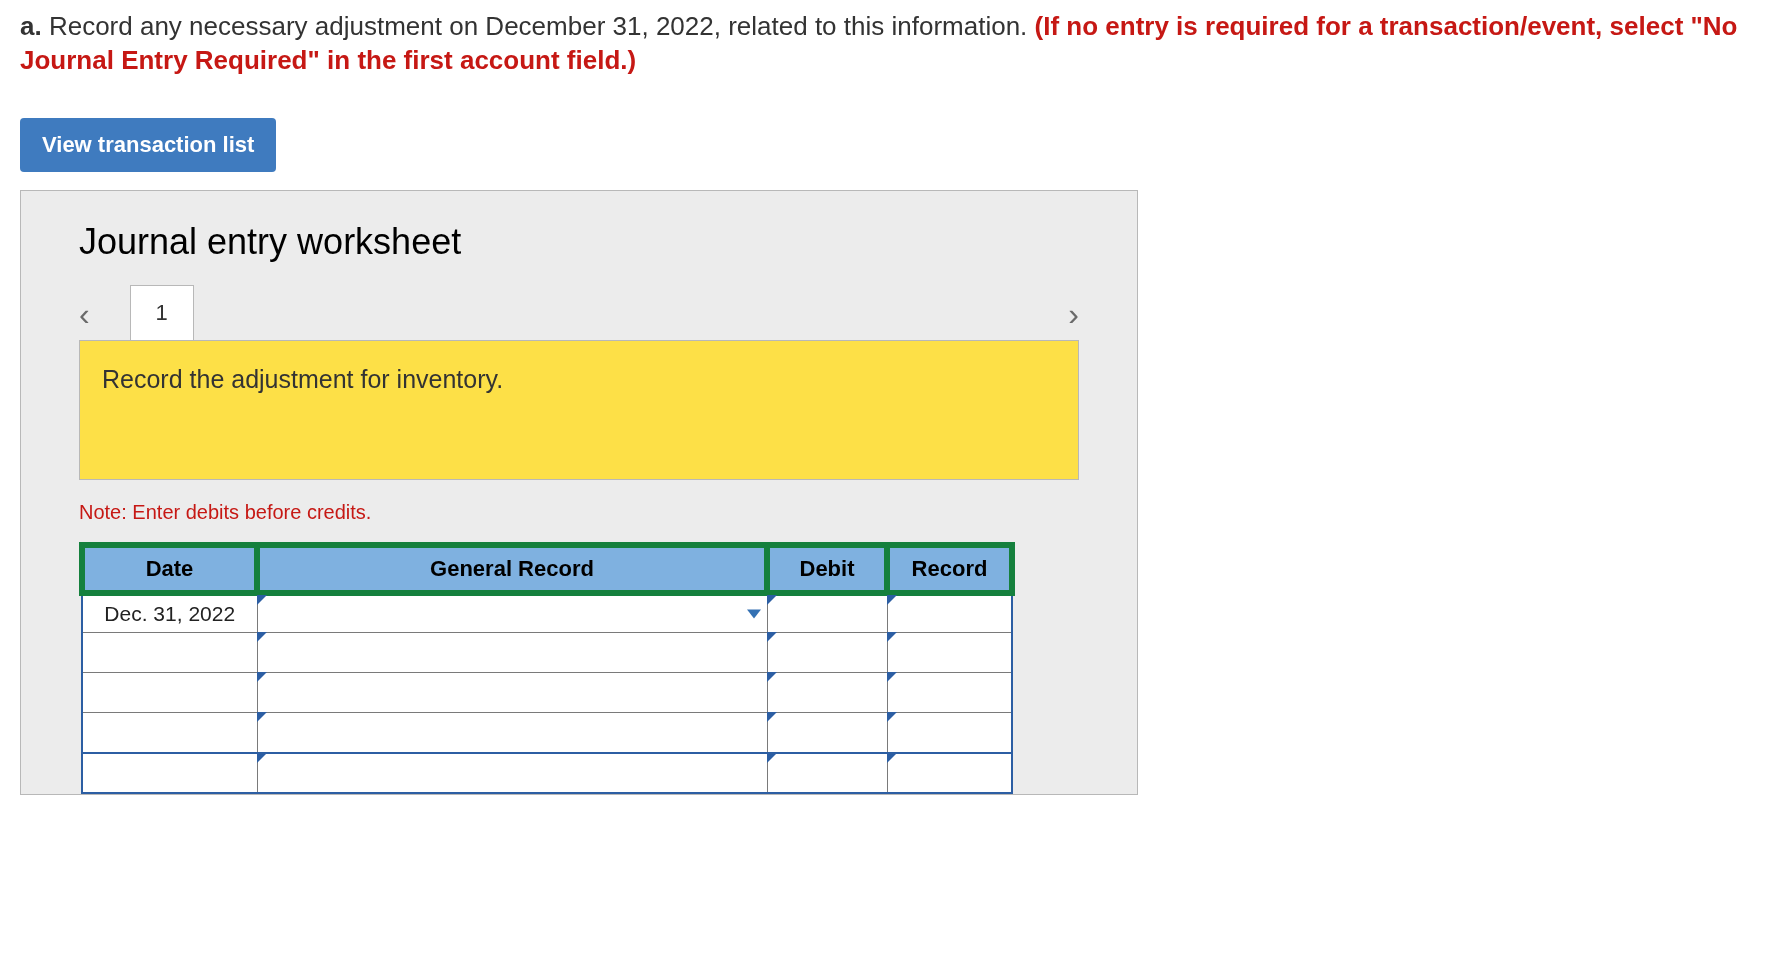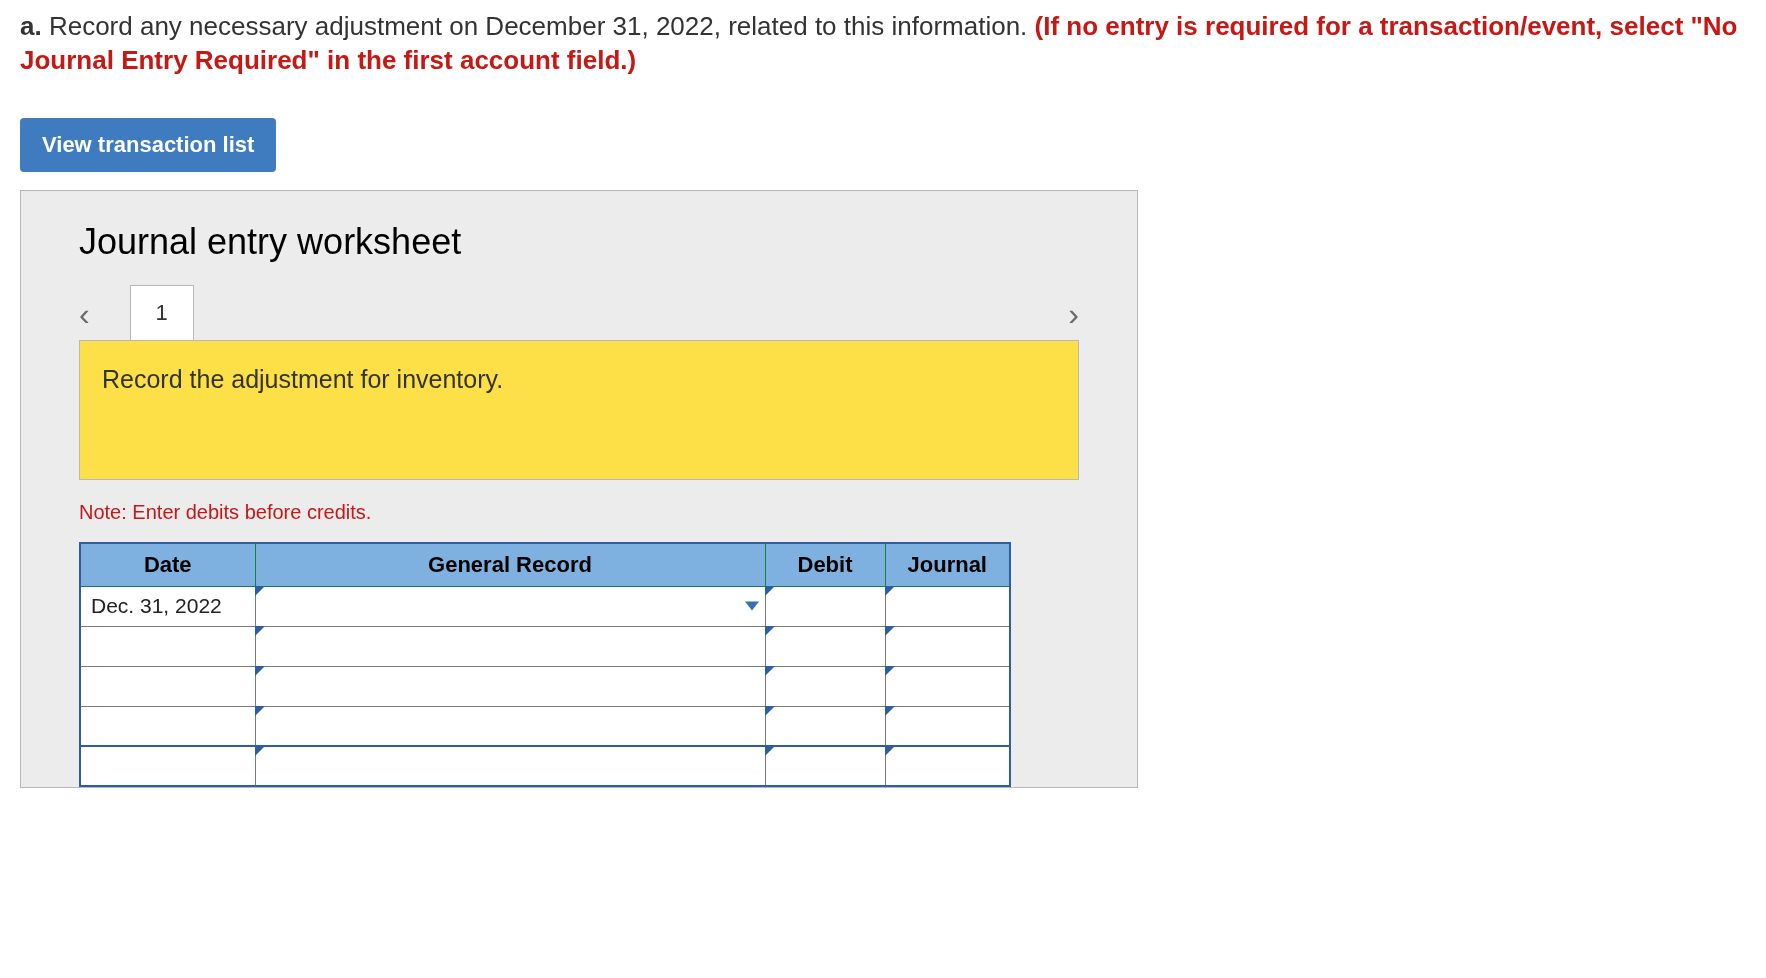--- a/index.html
+++ b/index.html
@@ -88,40 +88,40 @@
     font-size: 20px;
     color: #c61814;
   }
   .je-table {
     margin: 0 48px;
     border-collapse: collapse;
     border: 2px solid #2c5ea3;
   }
   .je-table th {
     background: #7fb1e0;
-    border: 1px solid #15803d;
+    border: 6px solid #15803d;
     font-size: 22px;
     font-weight: 700;
     color: #000;
     padding: 8px 6px;
     text-align: center;
   }
   .je-table td {
     border: 1px solid #7a7a7a;
     background: #fff;
     height: 40px;
     position: relative;
     font-size: 21px;
     padding: 0 10px;
   }
   .je-table .col-date { width: 175px; }
   .je-table .col-gj { width: 510px; }
   .je-table .col-debit { width: 120px; margin-left: 26px; }
   .je-table .col-credit { width: 125px; }
-  .cell-date { text-align: left; }
+  .cell-date { text-align: center; }
   .input-cell .tri {
     position: absolute;
     top: -1px;
     left: -1px;
     width: 0; height: 0;
     border-left: 10px solid #2c5ea3;
     border-bottom: 10px solid transparent;
   }
   .dd-arrow {
     position: absolute;
@@ -160,21 +160,21 @@
   <div class="desc-box">Record the adjustment for inventory.</div>
 
   <div class="note-text">Note: Enter debits before credits.</div>
 
   <table class="je-table">
     <thead>
       <tr>
         <th class="col-date">Date</th>
         <th class="col-gj">General Record</th>
         <th class="col-debit">Debit</th>
-        <th class="col-credit">Journal</th>
+        <th class="col-credit">Record</th>
       </tr>
     </thead>
     <tbody>
       <tr>
         <td class="cell-date col-date">Dec. 31, 2022</td>
         <td class="input-cell col-gj">
           <span class="tri"></span>
           <span></span>
           <span class="dd-arrow"></span>
         </td>

